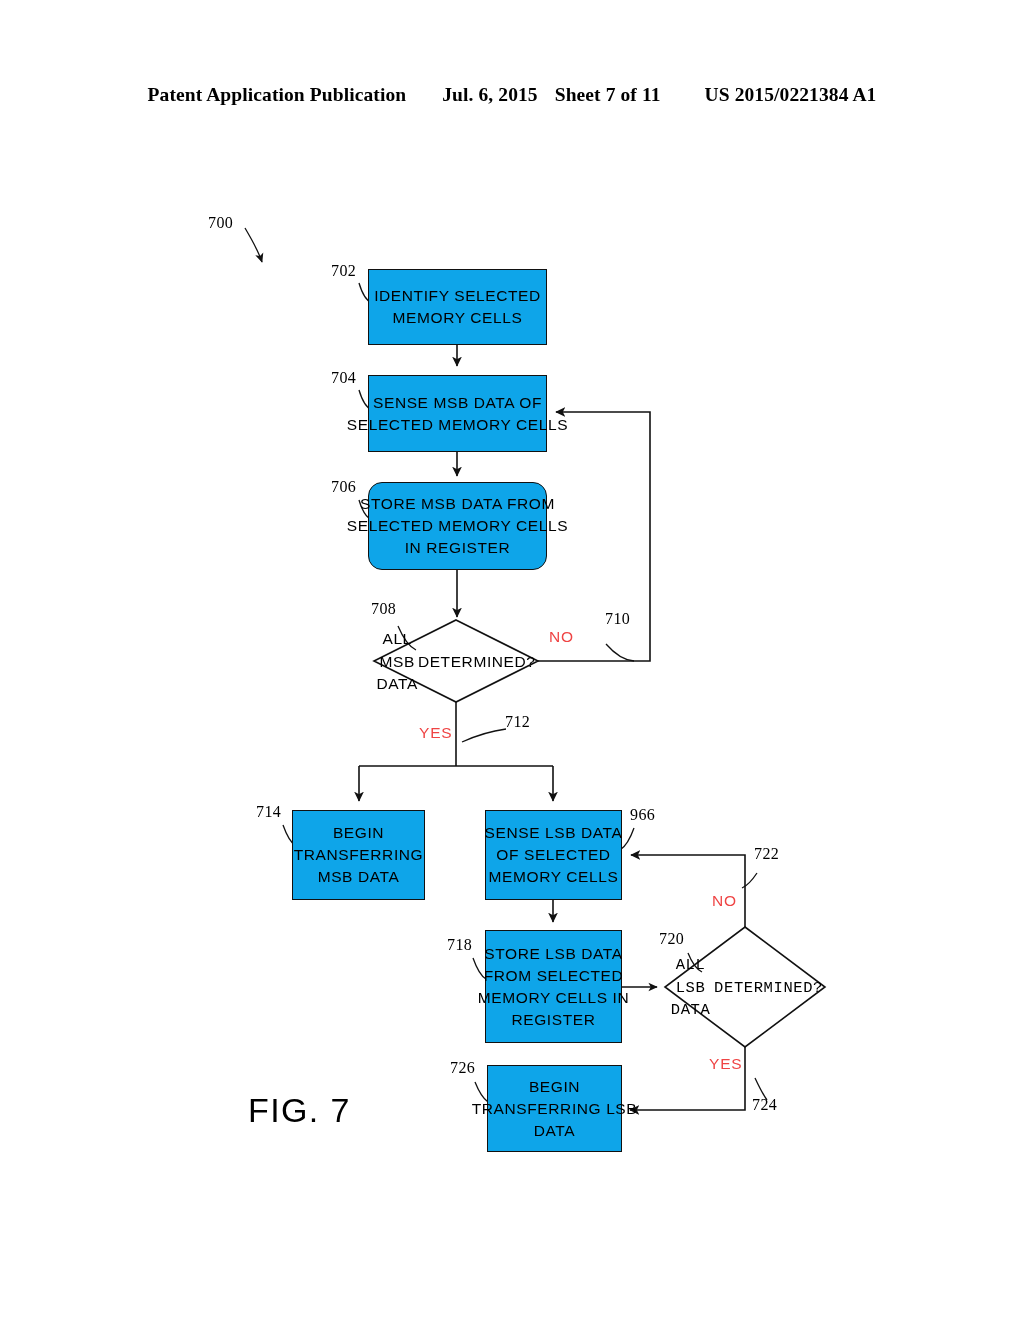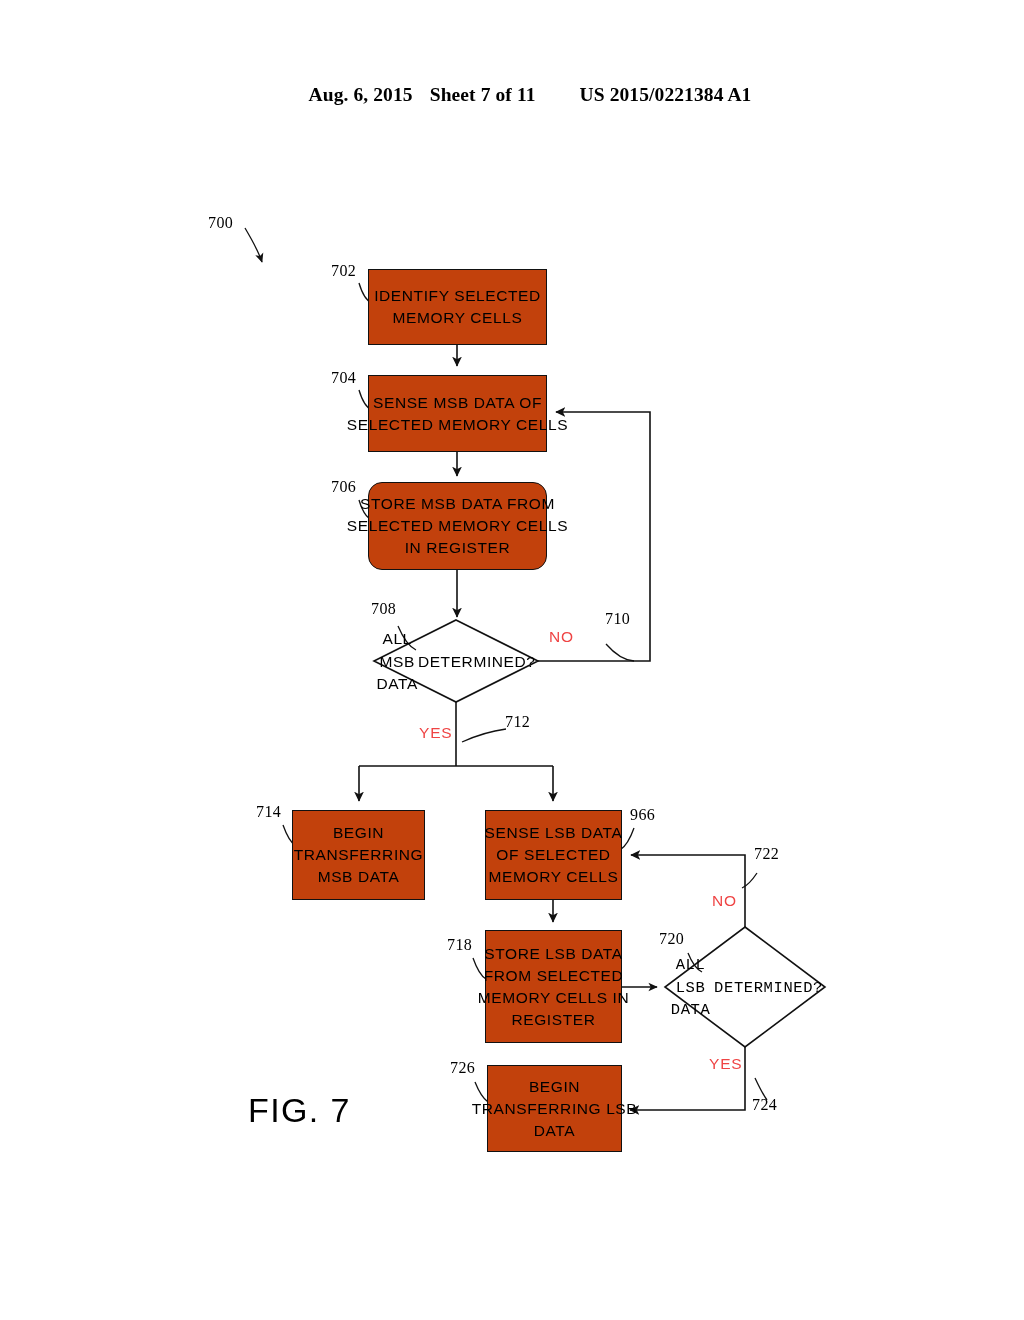--- a/index.html
+++ b/index.html
@@ -65,21 +65,21 @@
     text-align: center;
     color: #000;
     font-family: "Liberation Sans", sans-serif;
     letter-spacing: 0.6px;
     line-height: 1.42;
   }
   .node .ln { display: block; white-space: nowrap; }
 
   .box {
     border: 1.6px solid #111;
-    background: #c2410c;
+    background: #0ea5e9;
     font-size: 15.5px;
   }
 
   .diamond-label {
     position: absolute;
     display: flex;
     flex-direction: row;
     align-items: center;
     justify-content: center;
     text-align: center;
@@ -119,21 +119,22 @@
     font-size: 34px;
     letter-spacing: 1.4px;
     color: #000;
     white-space: nowrap;
   }
 </style>
 </head>
 <body>
 
 <div id="patent-header">
-  <span class="hdr-date">Aug. 6, 2015</span>
+  <span class="hdr-pub">Patent Application Publication</span>
+  <span class="hdr-date">Jul. 6, 2015</span>
   <span class="hdr-sheet">Sheet 7 of 11</span>
   <span class="hdr-num">US 2015/0221384 A1</span>
 </div>
 
 <div id="figure">
 
   <svg viewBox="0 0 1024 1320">
     <defs>
       <marker id="ah" markerWidth="11" markerHeight="11" refX="9.4" refY="5.5" orient="auto" markerUnits="userSpaceOnUse">
         <path d="M0,0.6 L10.2,5.5 L0,10.4 L2.6,5.5 Z" fill="#111"></path>

